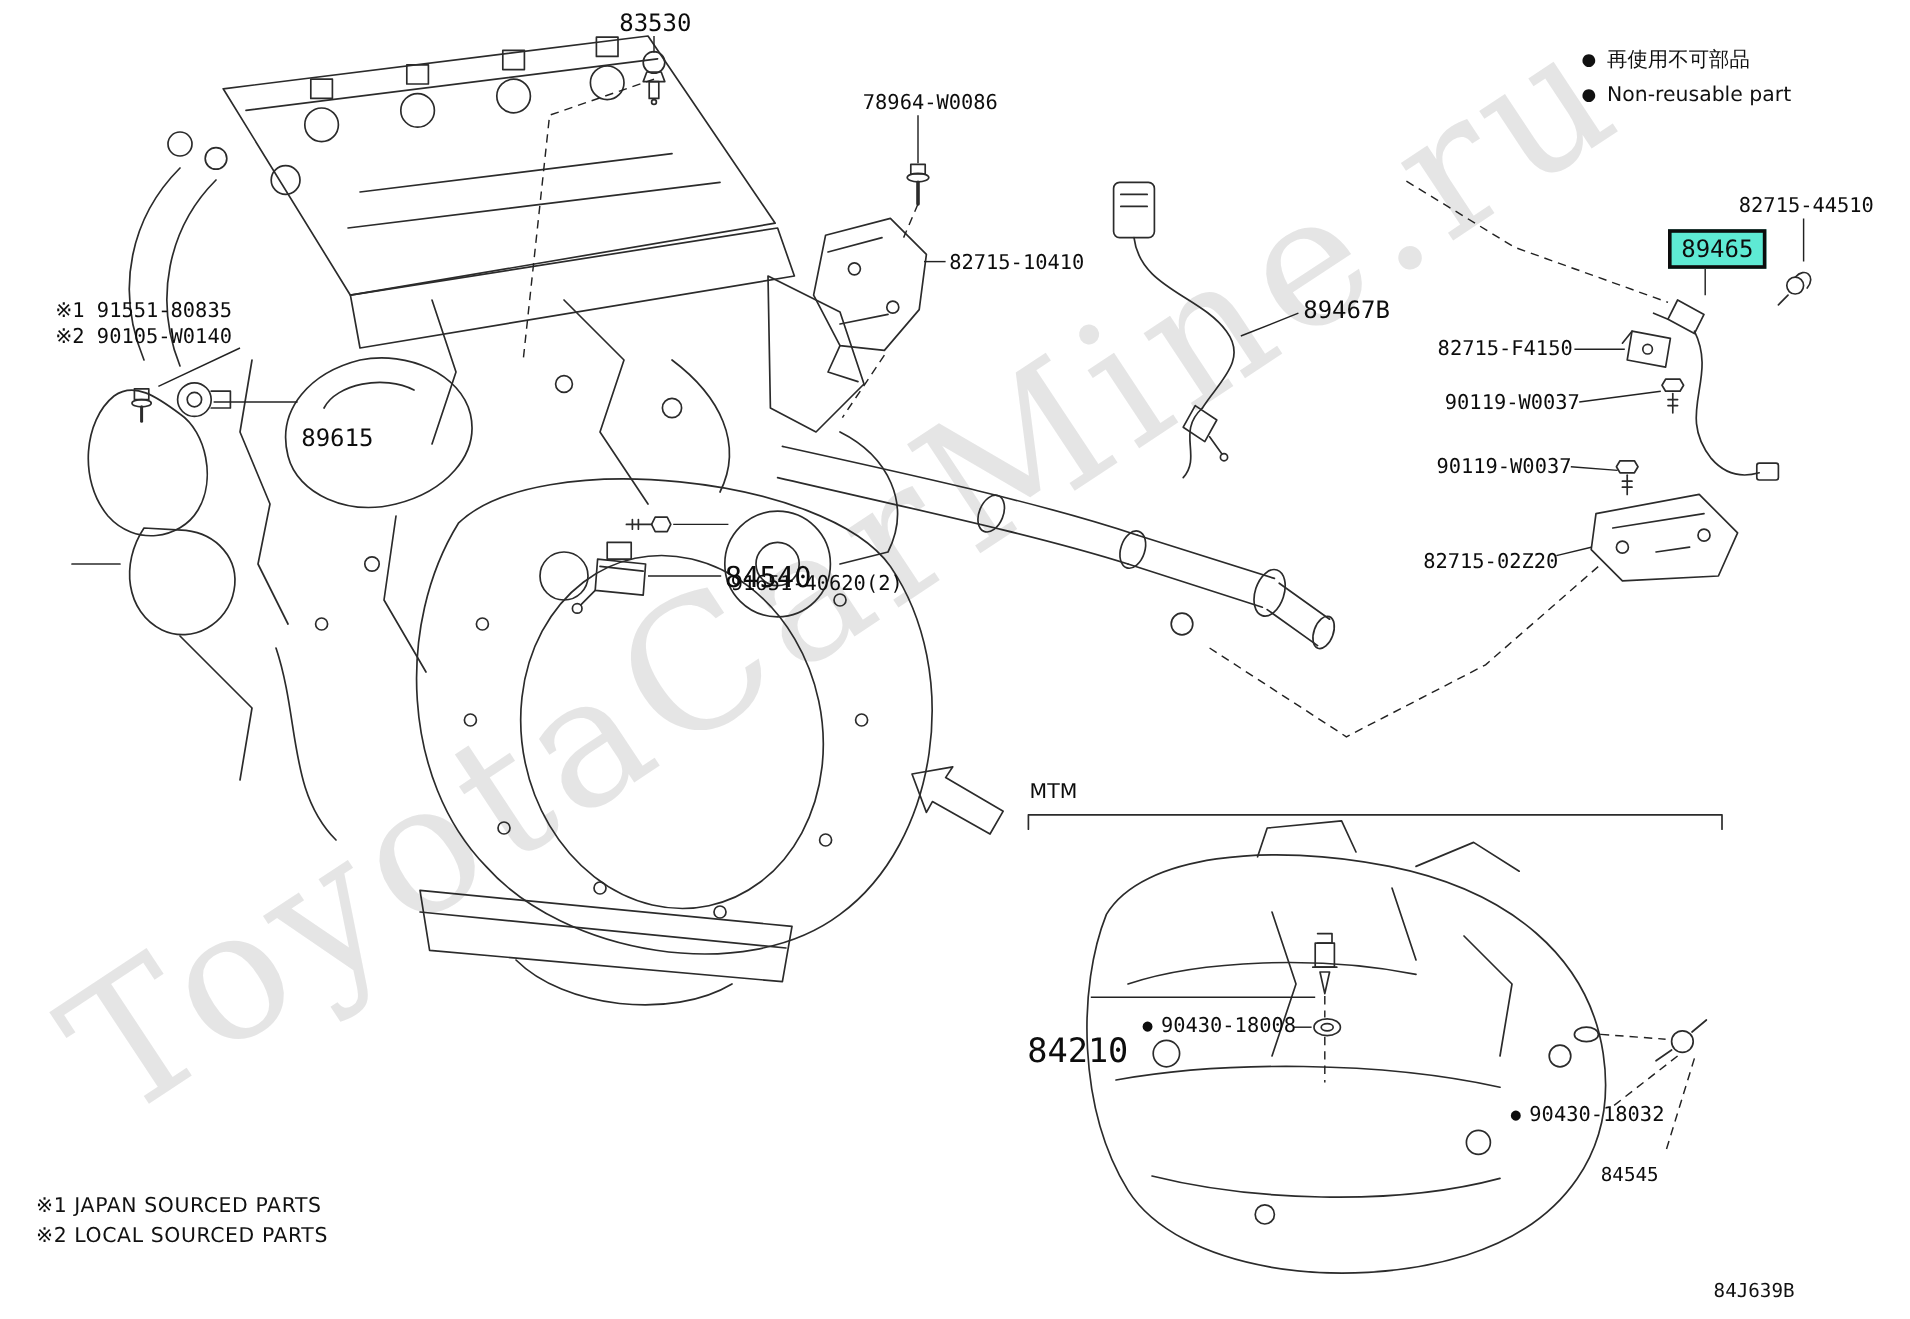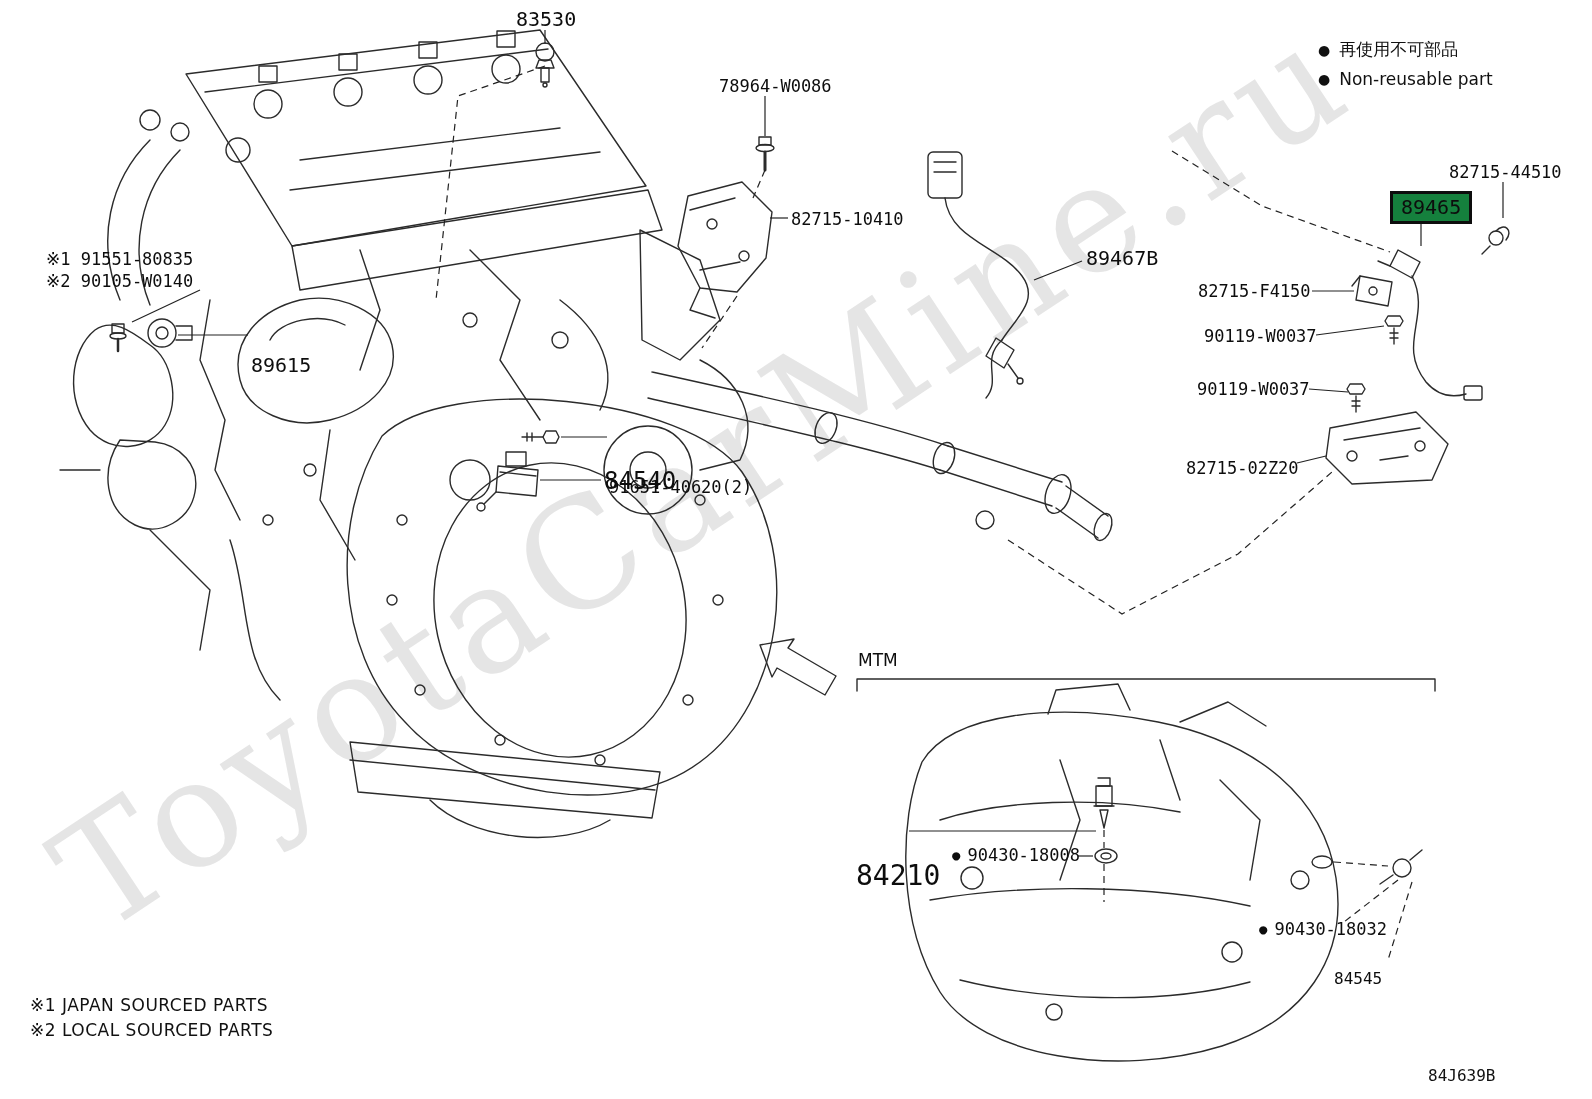--- a/index.html
+++ b/index.html
@@ -8,21 +8,21 @@
        font-family:"DejaVu Sans",sans-serif;color:#111}
   .watermark{position:absolute;left:72px;top:806px;z-index:0;
        font-family:"DejaVu Serif",serif;font-size:150px;letter-spacing:8px;
        color:#c2c2c2;opacity:.42;transform:rotate(-33.5deg);transform-origin:0 50%;
        white-space:nowrap;pointer-events:none}
   svg.art{position:absolute;left:0;top:0;z-index:1}
   .labels-layer{position:absolute;left:0;top:0;width:100%;height:100%;z-index:2}
   .part-label{position:absolute;font-family:"DejaVu Sans Mono","DejaVu Sans",monospace;
        font-size:17px;line-height:1.15;white-space:nowrap;color:#0d0d0d}
   .part-label.sans{font-family:"DejaVu Sans",sans-serif}
-  .part-label.boxed{border:3px solid #0d0d0d;padding:2px 8px;background:#15803d}
+  .part-label.boxed{border:3px solid #0d0d0d;padding:2px 8px;background:#5eead4}
   .part-label .dot{margin-right:7px;font-size:14px;vertical-align:1px}
   .legend{position:absolute;left:1318px;top:38px;z-index:2;font-size:17px}
   .legend-line{display:flex;align-items:center;gap:9px;margin-bottom:8px}
   .legend-line .dot{font-size:14px}
   .notes{position:absolute;left:30px;top:995px;z-index:2;font-size:17px;letter-spacing:.5px}
   .notes div{margin-bottom:5px}
   .diagram-code{position:absolute;left:1428px;top:1066px;z-index:2;font-size:16px;
        font-family:"DejaVu Sans Mono","DejaVu Sans",monospace}
 </style>
 </head>

